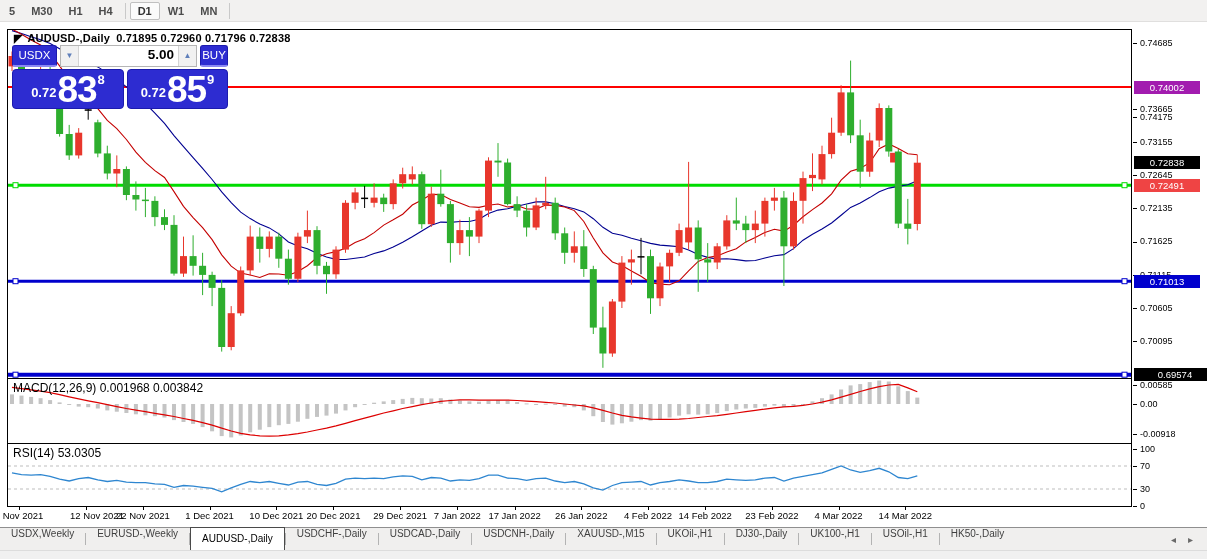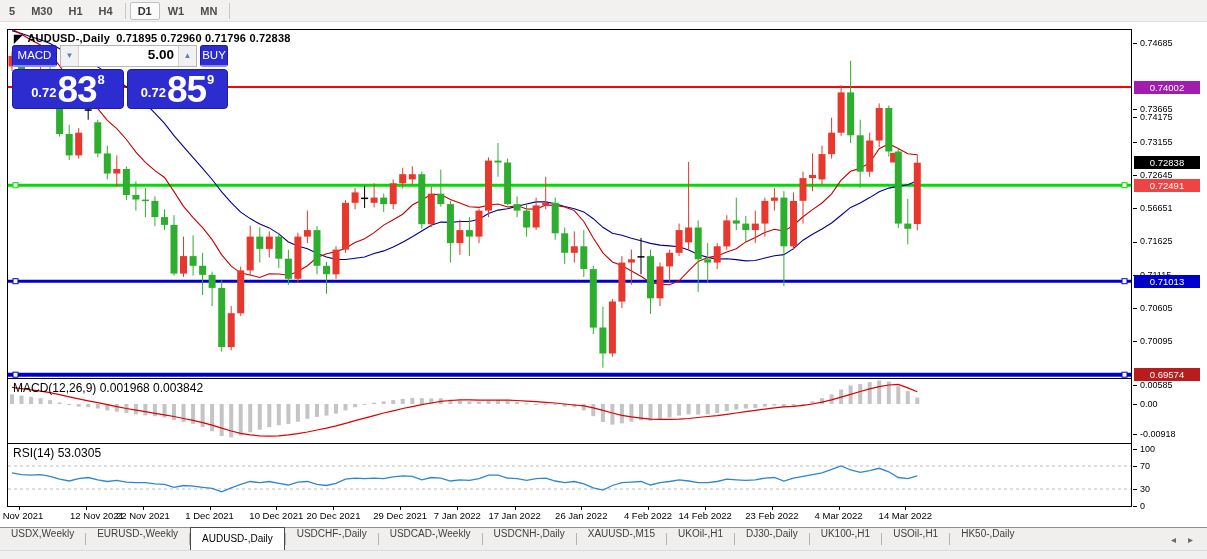--- a/index.html
+++ b/index.html
@@ -397,21 +397,21 @@
     <div class="chart-title">
       <span class="tri">◤</span>
       <span class="ttxt">AUDUSD-,Daily</span>
       <span class="ttxt" style="margin-left:6px">0.71895 0.72960 0.71796 0.72838</span>
     </div>
     <div class="ind-title" id="macd-title" style="top: 351px;">MACD(12,26,9) 0.001968 0.003842</div>
     <div class="ind-title" id="rsi-title" style="top: 416px;">RSI(14) 53.0305</div>
 
     <div class="trade-panel">
       <div class="tp-row1">
-        <div class="tp-btn tp-sell-btn">MACD</div>
+        <div class="tp-btn tp-sell-btn">USDX</div>
         <div class="stepper">
           <div class="step-btn step-dn">▼</div>
           <div class="vol">5.00</div>
           <div class="step-btn step-up">▲</div>
         </div>
         <div class="tp-btn tp-buy-btn">BUY</div>
       </div>
       <div class="tp-row2">
         <div class="pricebox pb-sell">
           <span class="pb-prefix">0.72</span>
@@ -426,36 +426,36 @@
       </div>
     </div>
   </div>
 
   <div class="price-axis" id="price-axis">
       <div class="ptick" style="top: 8.7px;"><span class="dash"></span><span>0.74685</span></div>
       <div class="ptick" style="top: 59px; margin-top: 24px;"><span class="dash"></span><span>0.74175</span></div>
       <div class="ptick" style="top: 74.9551px;"><span class="dash"></span><span>0.73665</span></div>
       <div class="ptick" style="top: 108.083px;"><span class="dash"></span><span>0.73155</span></div>
       <div class="ptick" style="top: 141.21px;"><span class="dash"></span><span>0.72645</span></div>
-      <div class="ptick" style="top: 174.338px;"><span class="dash"></span><span>0.56651</span></div>
+      <div class="ptick" style="top: 174.338px;"><span class="dash"></span><span>0.72135</span></div>
       <div class="ptick" style="top: 207.465px;"><span class="dash"></span><span>0.71625</span></div>
       <div class="ptick" style="top: 240.593px;"><span class="dash"></span><span>0.71115</span></div>
       <div class="ptick" style="top: 273.72px;"><span class="dash"></span><span>0.70605</span></div>
       <div class="ptick" style="top: 306.848px;"><span class="dash"></span><span>0.70095</span></div>
       <div class="ptick" style="top: 351.192px;"><span class="dash"></span><span>0.00585</span></div>
       <div class="ptick" style="top: 370px;"><span class="dash"></span><span>0.00</span></div>
       <div class="ptick" style="top: 399.514px;"><span class="dash"></span><span>-0.00918</span></div>
       <div class="ptick" style="top: 414.75px;"><span class="dash"></span><span>100</span></div>
       <div class="ptick" style="top: 432px;"><span class="dash"></span><span>70</span></div>
       <div class="ptick" style="top: 455px;"><span class="dash"></span><span>30</span></div>
       <div class="ptick" style="top: 472.25px;"><span class="dash"></span><span>0</span></div>
       <div class="plabel" style="top: 51.5649px; background: #a21caf;">0.74002</div>
       <div class="plabel" style="top: 149.713px; background: #ef4444;">0.72491</div>
       <div class="plabel" style="top: 245.718px; background: rgb(0, 0, 205);">0.71013</div>
-      <div class="plabel" style="top: 339.19px; background: #b91c1c;">0.69574</div>
+      <div class="plabel" style="top: 339.19px; background: #000000; padding-left: 8px;">0.69574</div>
       <div class="plabel" style="top: 127.174px; background: rgb(0, 0, 0);">0.72838</div>
     </div>
   <div class="date-axis" id="date-axis">
       <div class="dtick" style="left: 12px;"></div>
       <div class="dlabel" style="left: 12px;">3 Nov 2021</div>
       <div class="dtick" style="left: 78.71px;"></div>
       <div class="dlabel" style="left: 90px;">12 Nov 2021</div>
       <div class="dtick" style="left: 135.89px;"></div>
       <div class="dlabel" style="left: 135.89px;">22 Nov 2021</div>
       <div class="dtick" style="left: 202.6px;"></div>
@@ -485,21 +485,21 @@
     </div>
   <div class="tab-bar" id="tabbar">
       <div class="tab">USDX,Weekly</div>
       <div class="tabsep"></div>
       <div class="tab">EURUSD-,Weekly</div>
       <div class="tabsep"></div>
       <div class="tab active">AUDUSD-,Daily</div>
       <div class="tabsep"></div>
       <div class="tab">USDCHF-,Daily</div>
       <div class="tabsep"></div>
-      <div class="tab">USDCAD-,Weekly</div>
+      <div class="tab">USDCAD-,Daily</div>
       <div class="tabsep"></div>
       <div class="tab">USDCNH-,Daily</div>
       <div class="tabsep"></div>
       <div class="tab">XAUUSD-,M15</div>
       <div class="tabsep"></div>
       <div class="tab">UKOil-,H1</div>
       <div class="tabsep"></div>
       <div class="tab">DJ30-,Daily</div>
       <div class="tabsep"></div>
       <div class="tab">UK100-,H1</div>

